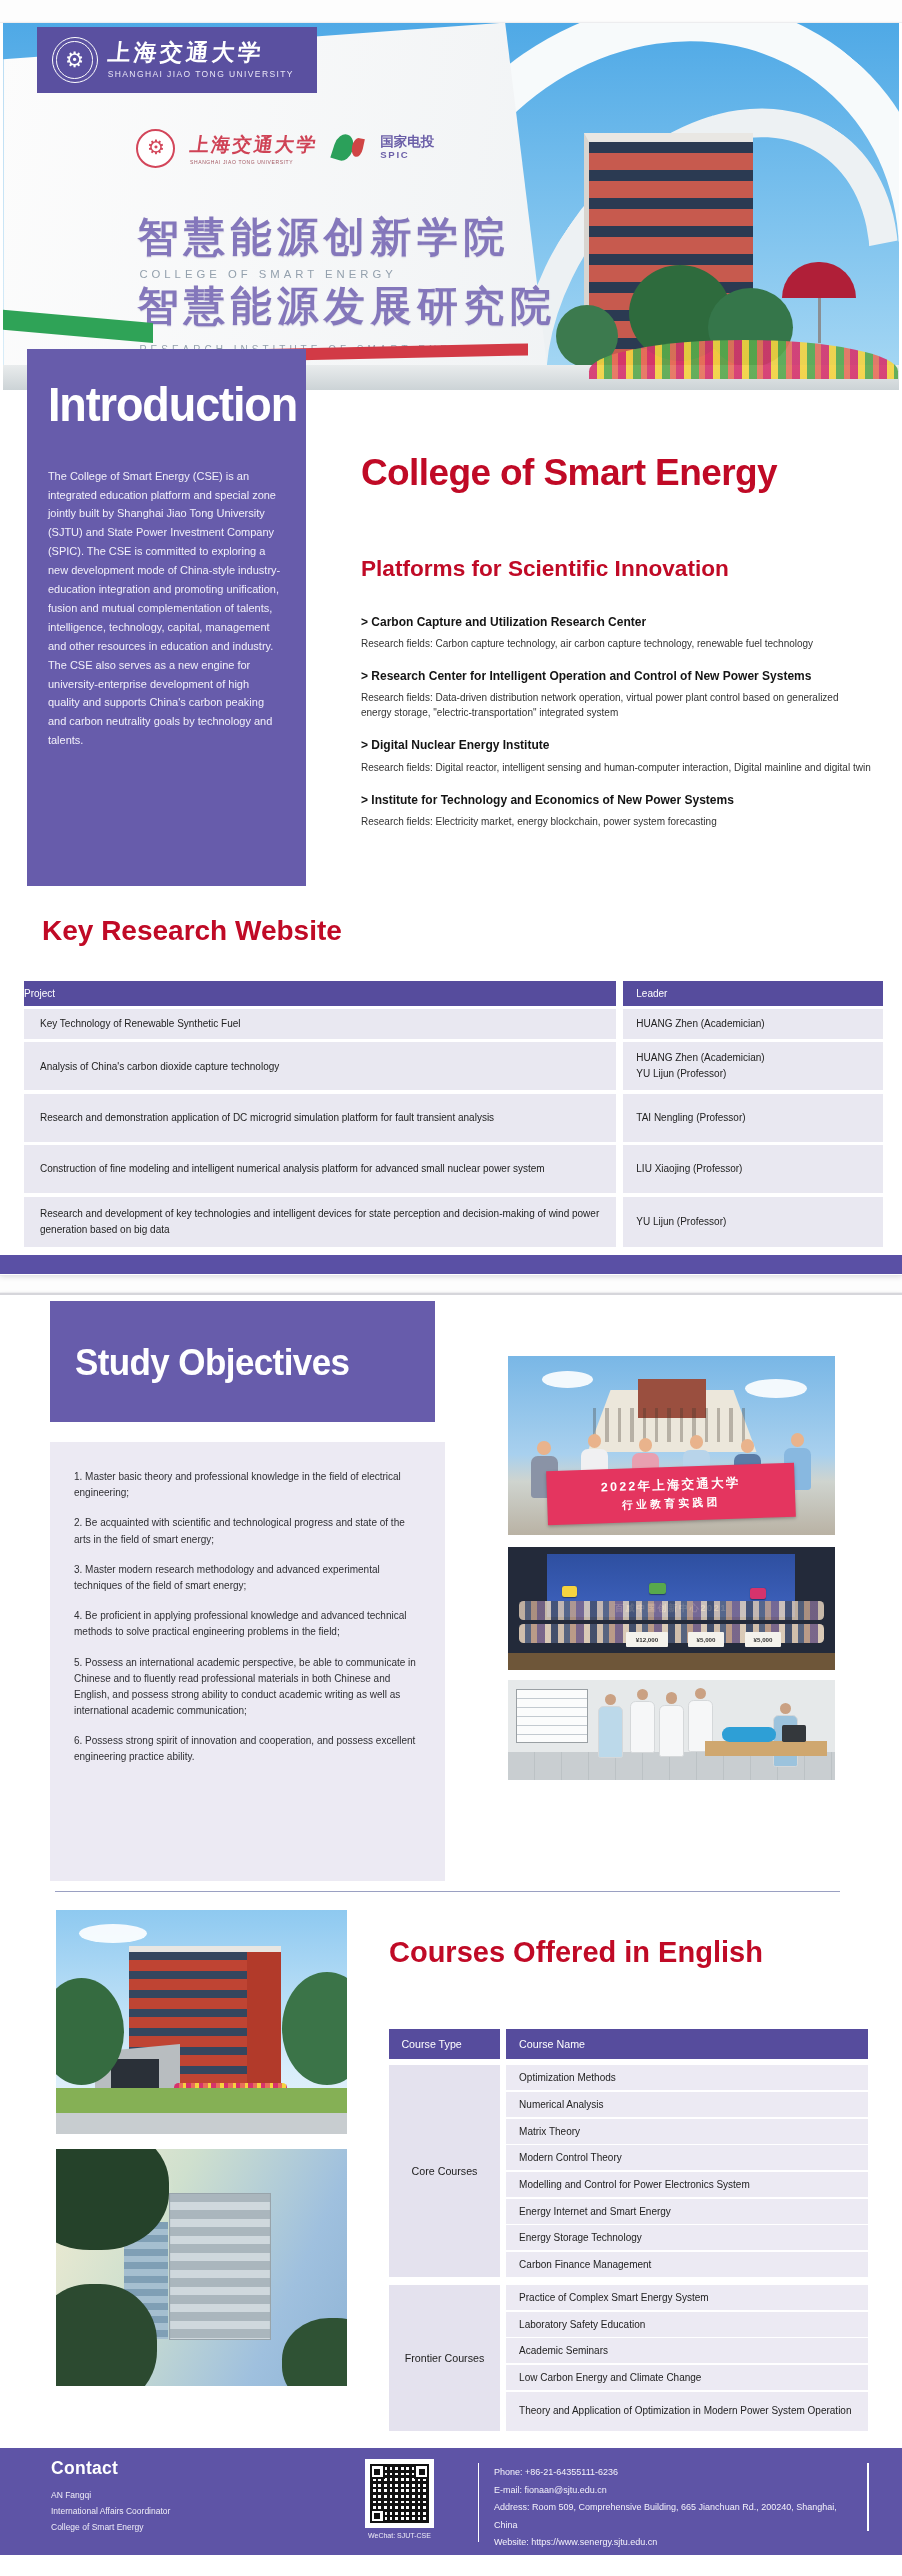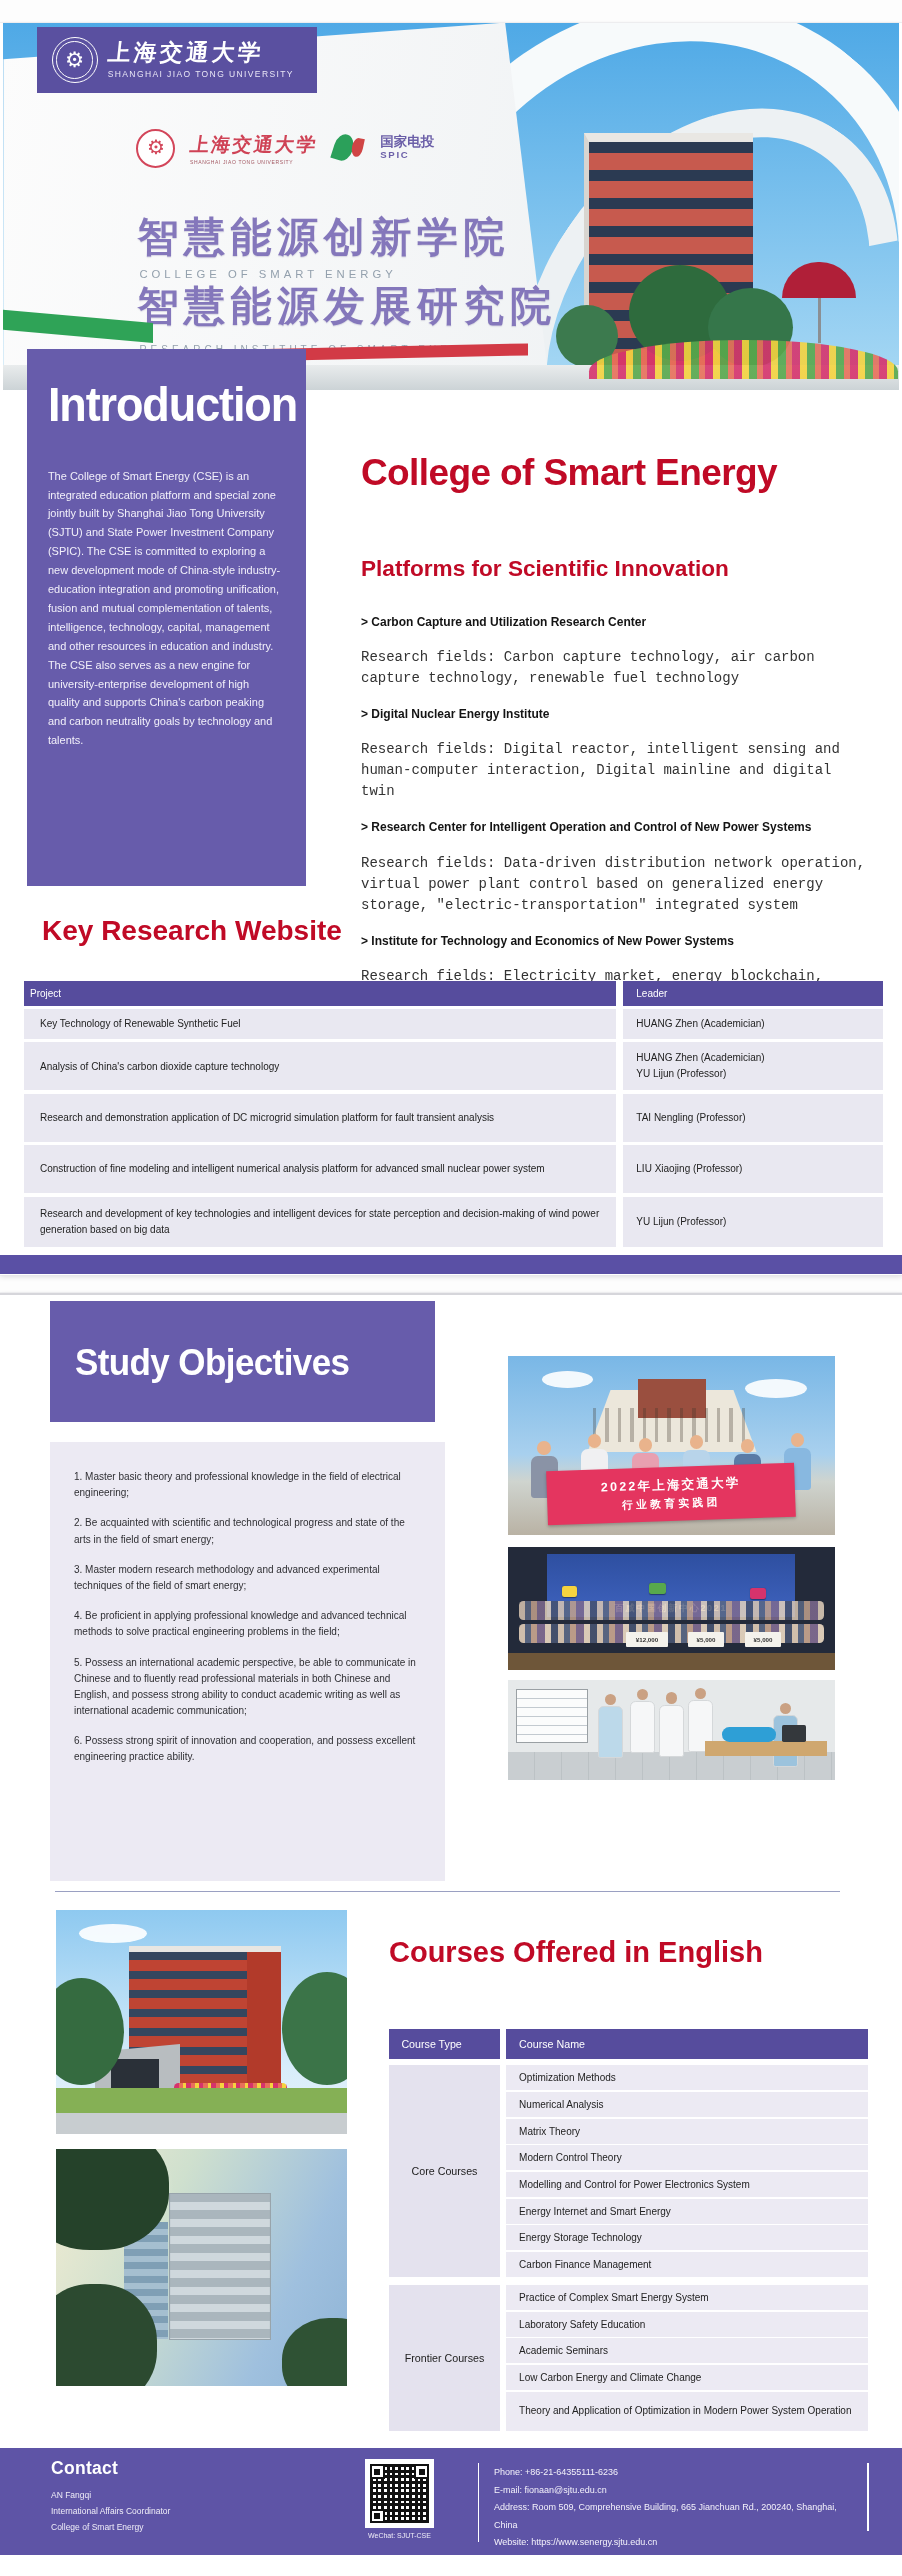--- a/index.html
+++ b/index.html
@@ -59,27 +59,27 @@
   
   .intro-box{left:26.5px;top:326px;width:279px;height:537px;background:var(--panel-purple);padding:28px 22.6px 0 21.4px;}
   .intro-title{color:#fff;font-size:45px;font-weight:bold;letter-spacing:-1.1px;transform:scaleY(1.08);transform-origin:top left;}
   .intro-body{margin-top:38px;color:#f2f0fa;font-size:11px;line-height:1.72;}
 
   .college-title{left:361px;top:429px;color:var(--red);font-size:37px;font-weight:bold;letter-spacing:-0.6px;}
   .platforms-title{left:361px;top:533px;color:var(--red);font-size:22.6px;font-weight:bold;}
   .platforms-list{left:361px;top:591px;width:510px;}
   .plat-item{margin-bottom:17px;}
   .plat-name{font-size:12px;font-weight:bold;color:#141414;line-height:1.45;}
-  .plat-fields{font-size:14px;color:#333;line-height:1.5;margin-top:16px;font-family:Liberation Mono, monospace;}
+  .plat-fields{font-size:10px;color:#333;line-height:1.5;margin-top:5px;}
 
   
   .krp-title{left:42px;top:892px;color:var(--red);font-size:28px;font-weight:bold;}
   .krp-table{left:24px;top:958px;width:859px;}
   .krp-hdr{display:flex;gap:6.8px;height:25px;margin-bottom:3.4px;}
-  .krp-hdr .c1{width:592px;background:var(--hdr-purple);color:#fff;font-size:10px;display:flex;align-items:center;padding-left:6px;}
+  .krp-hdr .c1{width:592px;background:var(--hdr-purple);color:#fff;font-size:10px;display:flex;align-items:center;padding-left:0;}
   .krp-hdr .c2{flex:1;background:var(--hdr-purple);color:#fff;font-size:10px;display:flex;align-items:center;padding-left:13.5px;}
   .krp-row{display:flex;gap:6.8px;margin-bottom:3.4px;}
   .krp-row .c1{width:592px;background:var(--row-lav);color:#222;font-size:10px;line-height:1.55;display:flex;align-items:center;padding:0 16px;}
   .krp-row .c2{flex:1;background:var(--row-lav);color:#222;font-size:10px;line-height:1.6;display:flex;align-items:center;padding:4.5px 13.5px;white-space:pre-line;}
   .r1{height:30px;}.r2{height:48px;}.r3{height:48px;}.r4{height:48px;}.r5{height:50px;}
   .bottom-bar{left:0;top:1232px;width:902px;height:19px;background:#5a50a5;}
 
   
   .page2-edge{left:0;top:0;width:902px;height:1.7px;background:#d6d6db;}
   .study-box{left:50px;top:8px;width:385px;height:121px;background:var(--panel-purple);display:flex;align-items:center;padding-left:25px;}
@@ -228,26 +228,26 @@
 
     <h1 class="abs college-title">College of Smart Energy</h1>
     <h2 class="abs platforms-title">Platforms for Scientific Innovation</h2>
 
     <div class="abs platforms-list">
       <div class="plat-item">
         <div class="plat-name">&gt; Carbon Capture and Utilization Research Center</div>
         <div class="plat-fields">Research fields: Carbon capture technology, air carbon capture technology, renewable fuel technology</div>
       </div>
       <div class="plat-item">
+        <div class="plat-name" style="width:496px;">&gt; Research Center for Intelligent Operation and Control of New Power Systems</div>
+        <div class="plat-fields">Research fields: Data-driven distribution network operation, virtual power plant control based on generalized energy storage, "electric-transportation" integrated system</div>
+      </div>
+      <div class="plat-item">
         <div class="plat-name">&gt; Digital Nuclear Energy Institute</div>
         <div class="plat-fields">Research fields: Digital reactor, intelligent sensing and human-computer interaction, Digital mainline and digital twin</div>
-      </div>
-      <div class="plat-item">
-        <div class="plat-name" style="width:496px;">&gt; Research Center for Intelligent Operation and Control of New Power Systems</div>
-        <div class="plat-fields">Research fields: Data-driven distribution network operation, virtual power plant control based on generalized energy storage, "electric-transportation" integrated system</div>
       </div>
       <div class="plat-item">
         <div class="plat-name">&gt; Institute for Technology and Economics of New Power Systems</div>
         <div class="plat-fields">Research fields: Electricity market, energy blockchain, power system forecasting</div>
       </div>
     </div>
 
     <h2 class="abs krp-title">Key Research Website</h2>
     <div class="abs krp-table">
       <div class="krp-hdr">

